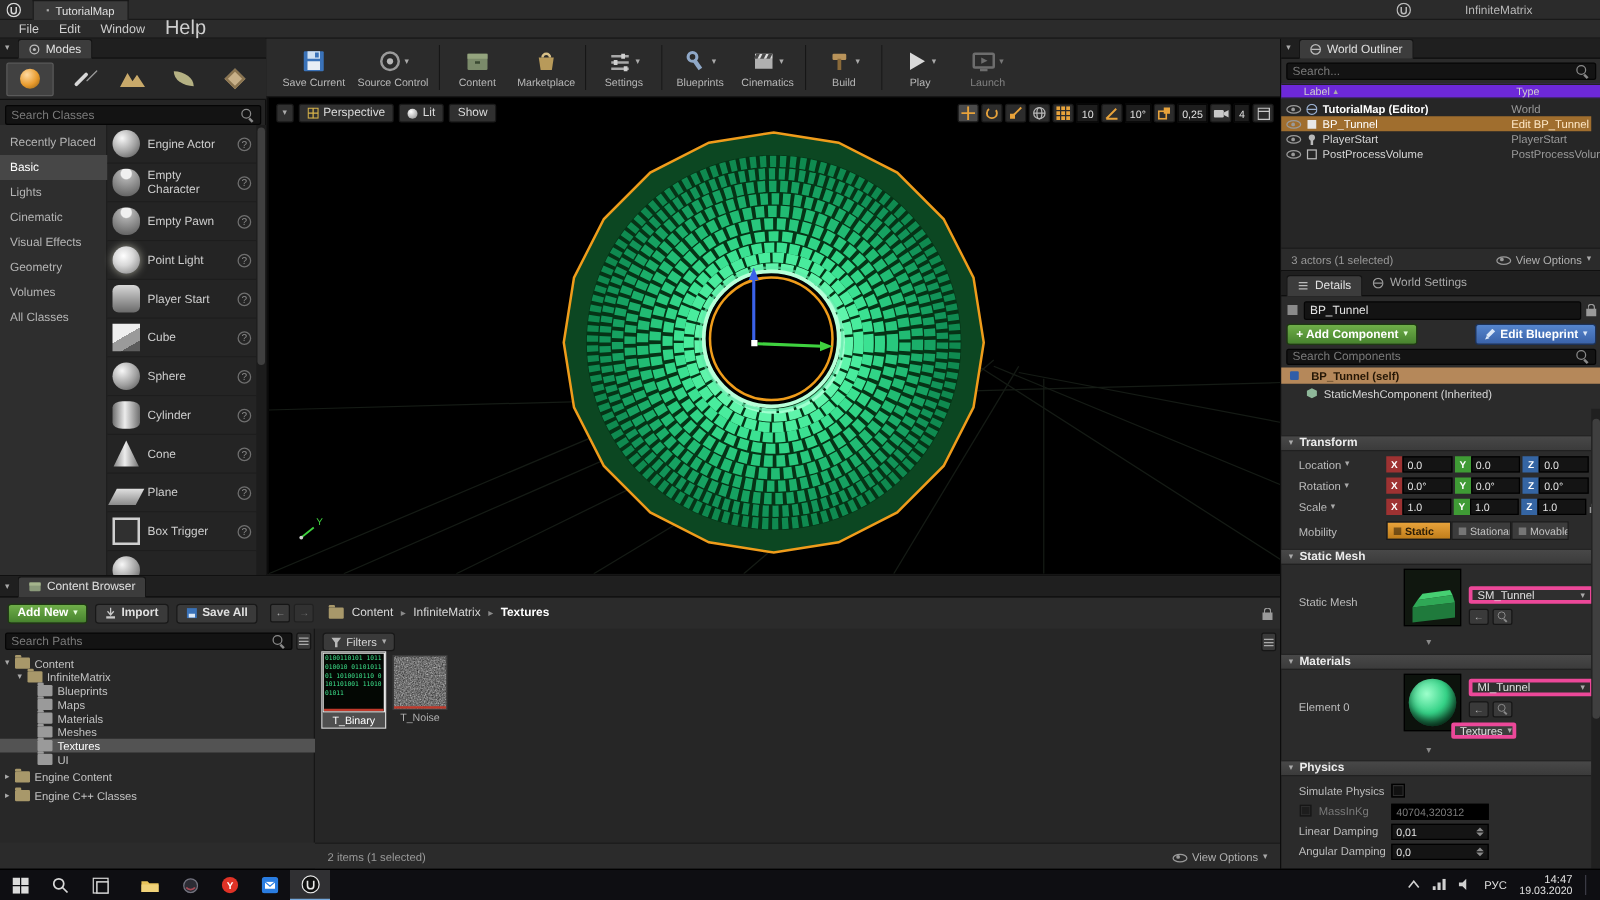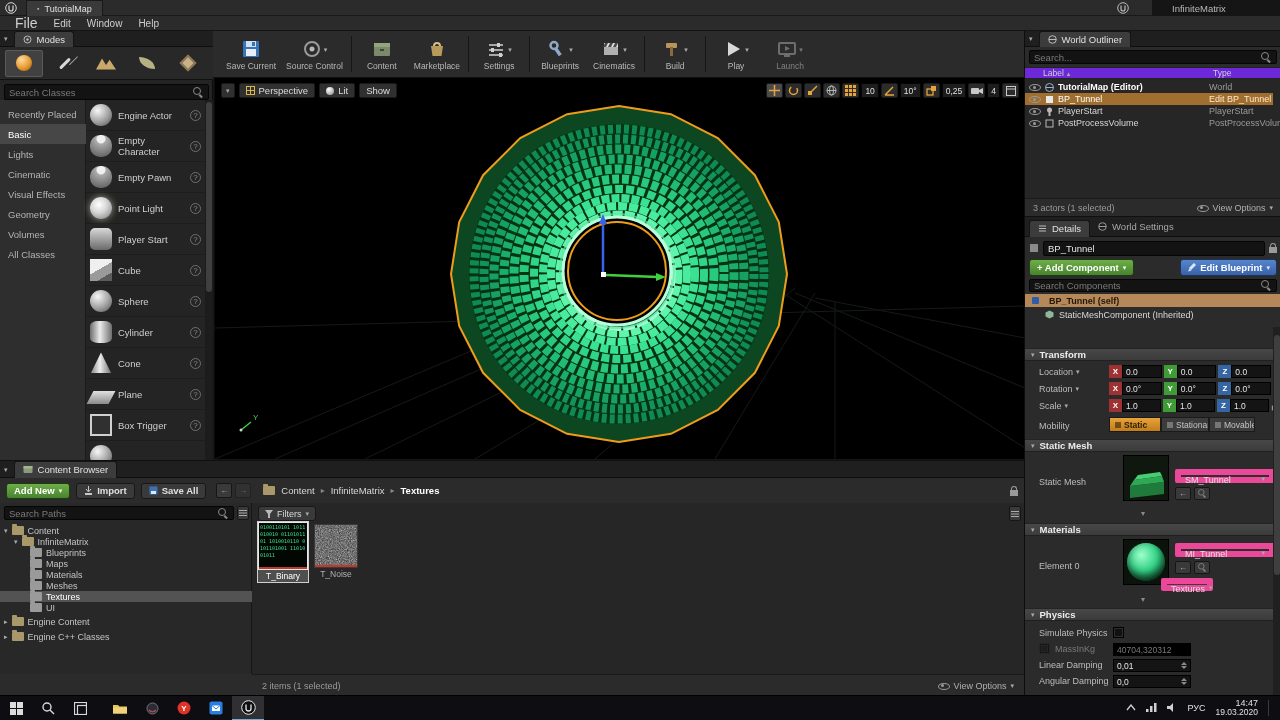--- a/index.html
+++ b/index.html
@@ -40,21 +40,21 @@
 .tsep{width:1px;height:36px;background:#3d3d3d;border-right:1px solid #161616;margin:0 3px}
 .vbtn{background:rgba(52,52,52,.92);border:1px solid #1a1a1a;border-radius:2px;color:#dcdcdc;font-size:9.5px;display:flex;align-items:center;gap:4px;padding:0 6px;height:15px}
 .snapbox{background:#1d1d1d;border:1px solid #050505;color:#e0e0e0;font-size:8.5px;height:15px;display:flex;align-items:center;padding:0 3px}
 .vicon{width:17px;height:15px;background:rgba(48,48,48,.92);border:1px solid #1a1a1a;border-radius:2px;display:flex;align-items:center;justify-content:center}
 .orow{left:1024px;width:248px;height:12px;display:flex;align-items:center;gap:4px;padding:0 4px;font-size:9px}
 .olabel{color:#d6d6d6;white-space:nowrap;overflow:hidden}
 .otype{position:absolute;left:184px;color:#9a9a9a;white-space:nowrap}
 .axis{width:13px;height:13px;display:flex;align-items:center;justify-content:center;color:#fff;font-weight:bold;font-size:8px;flex:none}
 .nfield{height:13px;background:#141414;border:1px solid #000;color:#e4e4e4;font-size:8.5px;display:flex;align-items:center;padding:0 3px;flex:1;overflow:hidden}
 .dlabel{color:#bcbcbc;font-size:9px}
-.combo{background:#2f2f2f;border:6px solid #ec4899;border-radius:2px;color:#e0e0e0;font-size:9px;display:flex;align-items:flex-start;padding:0 4px;gap:4px}
+.combo{background:#2f2f2f;border:3px solid #ec4899;border-radius:2px;color:#e0e0e0;font-size:9px;display:flex;align-items:center;padding:0 4px;gap:4px}
 .sbtn{width:16px;height:13px;background:#3a3a3a;border:1px solid #161616;border-radius:2px;display:flex;align-items:center;justify-content:center;color:#bbb;font-size:8px}
 .cbx{width:11px;height:11px;background:#111;border:1px solid #000;box-shadow:inset 0 0 0 1px #2e2e2e;flex:none}
 .spin{display:flex;flex-direction:column;gap:1px;margin-left:auto}
 .spin i{width:0;height:0;border-left:3px solid transparent;border-right:3px solid transparent;display:block}
 .spin .up{border-bottom:3px solid #8a8a8a}
 .spin .dn{border-top:3px solid #8a8a8a}
 .lockic{width:8px;height:6px;background:#9a9a9a;position:relative;margin-top:4px;flex:none}
 .lockic::before{content:"";position:absolute;top:-4px;left:1px;width:4px;height:4px;border:1.5px solid #9a9a9a;border-bottom:none;border-radius:3px 3px 0 0}
 .trow{position:absolute;left:0;width:252px;height:11px;display:flex;align-items:center;gap:4px;font-size:9px;color:#c4c4c4;white-space:nowrap}
 .crumbsep{color:#8a8a8a;font-size:8px;margin:0 4px}
@@ -62,41 +62,41 @@
 .gbtn{background:linear-gradient(#6fae49,#47832e);border:1px solid #1e3a12;border-radius:3px;color:#fff;font-weight:bold;display:flex;align-items:center;gap:4px;padding:0 7px;font-size:9.5px}
 .bbtn{background:linear-gradient(#5585cd,#3a62a8);border:1px solid #1c3push;border:1px solid #1c3258;border-radius:3px;color:#fff;font-weight:bold;display:flex;align-items:center;gap:4px;padding:0 6px;font-size:9.5px}
 .mobseg{height:15px;display:flex;align-items:center;gap:3px;padding:0 5px;font-size:8.5px;background:#3c3c3c;border:1px solid #1a1a1a;color:#c4c4c4;overflow:hidden;white-space:nowrap}
 .mobseg.sel{background:linear-gradient(#e8a33b,#c07d1a);color:#2a1c06;font-weight:bold}
 </style>
 </head>
 <body>
 
 <div id="screen">
 
-  <div class="abs" style="left:0;top:0;width:1152px;height:16px;background:#2b2b2b;border-bottom:1px solid #191919">
+  <div class="abs" style="left:0;top:0;width:1280px;height:16px;background:#2b2b2b;border-bottom:1px solid #191919">
     <svg class="abs" style="left:5px;top:2px" width="12" height="12">
         <circle cx="6" cy="6" r="5.3" fill="none" stroke="#d8d8d8" stroke-width="1"></circle>
         <path d="M4 3.5 v3.5 a2 2 0 0 0 4 0 v-3.5" fill="none" stroke="#d8d8d8" stroke-width="1.2"></path>
       </svg>
     <div class="abs flex" style="left:26px;top:0;height:16px;background:#3a3a3a;border:1px solid #191919;border-bottom:none;padding:0 10px;gap:5px">
       <span class="cv">▪</span>
       <span style="font-size:9px;color:#e0e0e0">TutorialMap</span>
     </div>
     <svg class="abs" style="left:1117px;top:2px" width="12" height="12">
         <circle cx="6" cy="6" r="5.3" fill="none" stroke="#bababa" stroke-width="1"></circle>
         <path d="M4 3.5 v3.5 a2 2 0 0 0 4 0 v-3.5" fill="none" stroke="#bababa" stroke-width="1.2"></path>
       </svg>
     <span class="abs" style="left:1172px;top:3px;font-size:9.5px;color:#b8b8b8">InfiniteMatrix</span>
   </div>
 
   <div class="abs flex" style="left:0;top:16px;width:1280px;height:15px;background:#2b2b2b;border-bottom:1px solid #141414;gap:2px;padding-left:8px">
-    <span style="font-size:14px;color:#cfcfcf;padding:0 7px">File</span>
+    <span style="font-size:10px;color:#cfcfcf;padding:0 7px">File</span>
     <span style="font-size:10px;color:#cfcfcf;padding:0 7px">Edit</span>
     <span style="font-size:10px;color:#cfcfcf;padding:0 7px">Window</span>
-    <span style="font-size:10px;color:#cfcfcf;padding:0 7px">Help</span>
+    <span style="font-size:16px;color:#cfcfcf;padding:0 7px">Help</span>
   </div>
 
   <div class="abs" style="left:0;top:31px;width:213px;height:429px;background:#242424;border-right:1px solid #0d0d0d">
     <div class="abs tabstrip flex" style="left:0;top:0;width:213px;height:16px;padding-left:4px;gap:6px">
       <span class="cv">▾</span>
       <div class="ptab" style="height:16px">
         <svg width="9" height="9">
             <circle cx="4.5" cy="4.5" r="3.5" fill="none" stroke="#bbb"></circle>
             <circle cx="4.5" cy="4.5" r="1.2" fill="#bbb"></circle>
           </svg>

